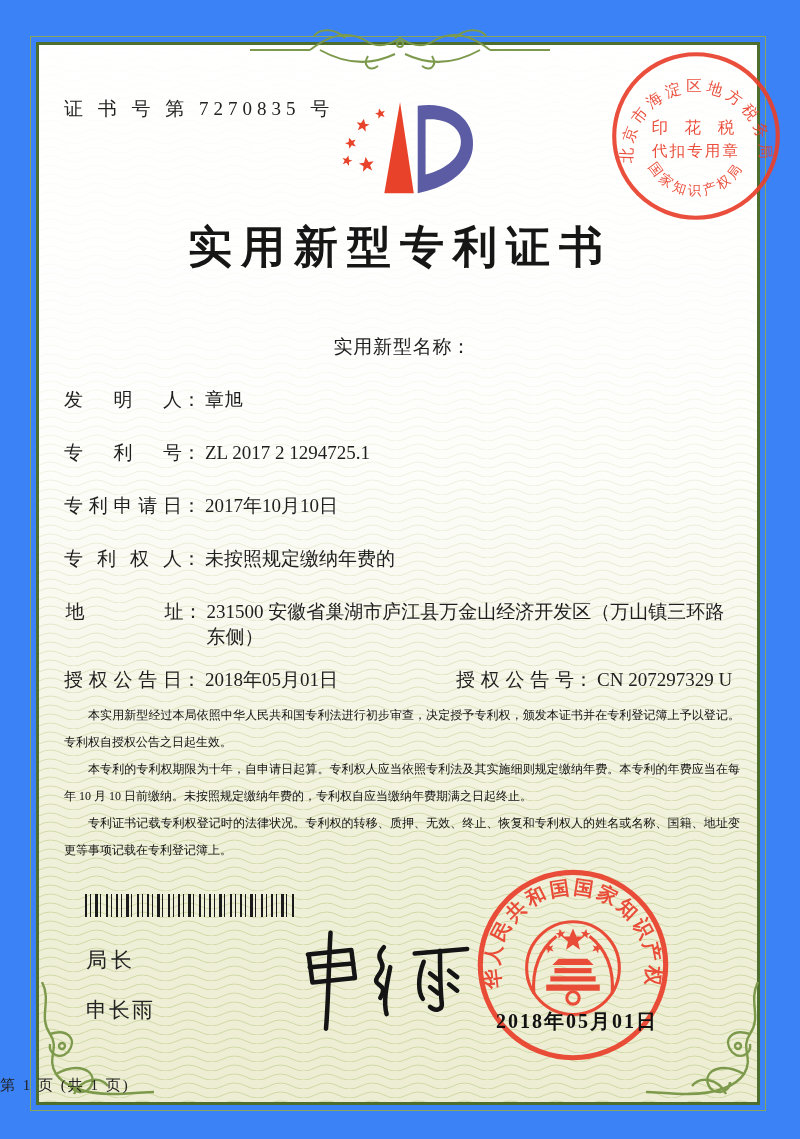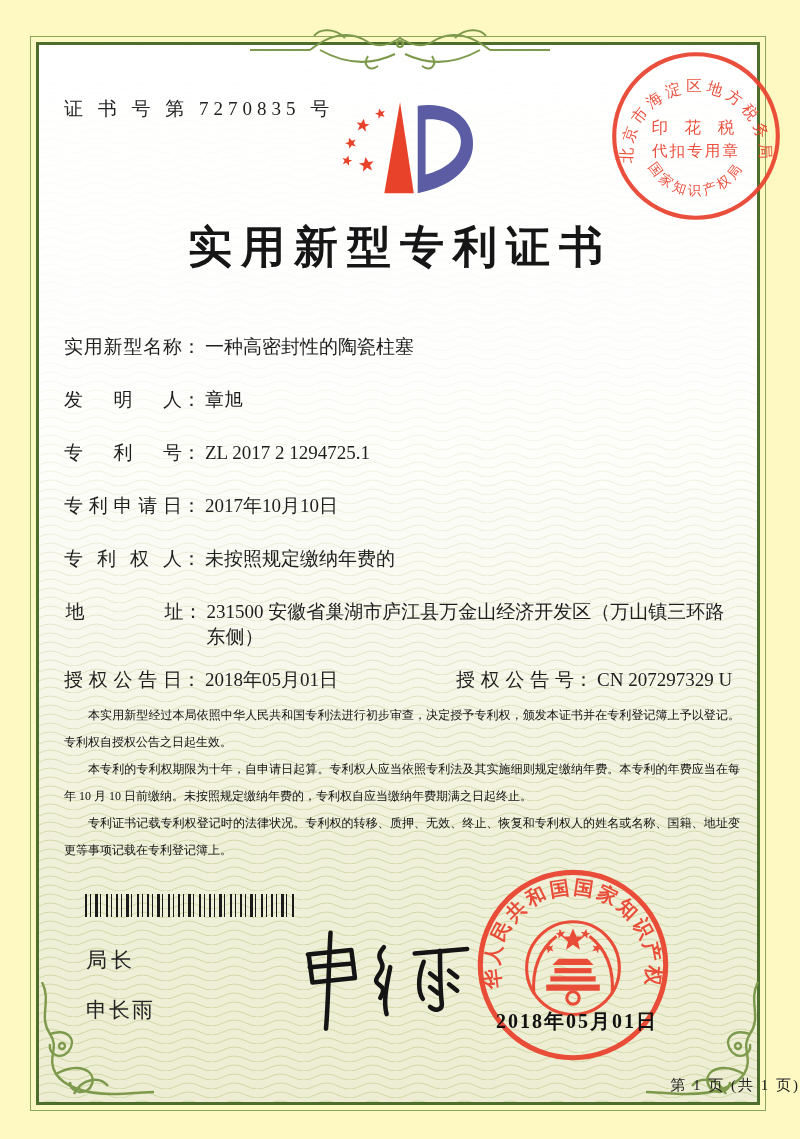--- a/index.html
+++ b/index.html
@@ -4,21 +4,21 @@
 <style>
   * { margin:0; padding:0; box-sizing:border-box; }
   html,body { width:800px; height:1139px; }
   body {
     font-family:"Liberation Serif","DejaVu Serif",serif;
     background:#f6f6f2;
     position:relative;
     overflow:hidden;
     color:#1e1e1e;
   }
-  .sheet { position:absolute; inset:0; background:#fef9c3; }
+  .sheet { position:absolute; inset:0; background:#3b82f6; }
   
   .frame-outer {
     position:absolute; left:30px; top:36px; right:34px; bottom:28px;
     border:1.5px solid #8aa55a;
   }
   .frame-inner {
     position:absolute; left:36px; top:42px; right:40px; bottom:34px;
     border:3px solid #4d6e2c;
     background:linear-gradient(180deg,#fdfdf9 0%, #faf9f0 40%, #f2f2de 65%, #ecedd2 100%);
     overflow:hidden;
@@ -67,21 +67,21 @@
   .signer .signer-title { letter-spacing:4px; margin-bottom:22px; }
   .signer .signer-name { letter-spacing:2px; }
   .signature-svg { position:absolute; left:288px; top:918px; width:190px; height:120px; }
   .seal-bottom { position:absolute; left:470px; top:862px; width:206px; height:206px; opacity:.93; }
   .seal-date {
     position:absolute; left:496px; top:1008px;
     font-size:20px; letter-spacing:2px; color:#111; font-weight:bold;
   }
   .page-footer {
     position:absolute; left:0; right:0; top:1076px;
-    text-align:right; font-size:15px; letter-spacing:2px; color:#222;
+    text-align:left; font-size:15px; letter-spacing:2px; color:#222;
   }
   .seal-text { font-family:"Liberation Serif","DejaVu Serif",serif; }
 </style>
 </head>
 <body>
 
 <div class="sheet">
 
   <div class="frame-outer"></div>
   <div class="frame-inner">
@@ -159,21 +159,20 @@
     </text>
     <text x="85" y="82" text-anchor="middle" font-size="16" fill="#e9412d" letter-spacing="6">印 花 税</text>
     <text x="85" y="104" text-anchor="middle" font-size="15" fill="#e9412d" letter-spacing="2">代扣专用章</text>
   </svg>
 
   <div class="content">
 
     <div class="field-row">
       <span class="field-label">实用新型名称</span>
         <span class="field-colon">：</span>
-      <span class="field-value">一种高密封性的陶瓷柱塞</span>
     </div>
 
     <div class="field-row">
       <span class="field-label">发明人</span>
         <span class="field-colon">：</span>
       <span class="field-value">章旭</span>
     </div>
 
     <div class="field-row">
       <span class="field-label">专利号</span>

